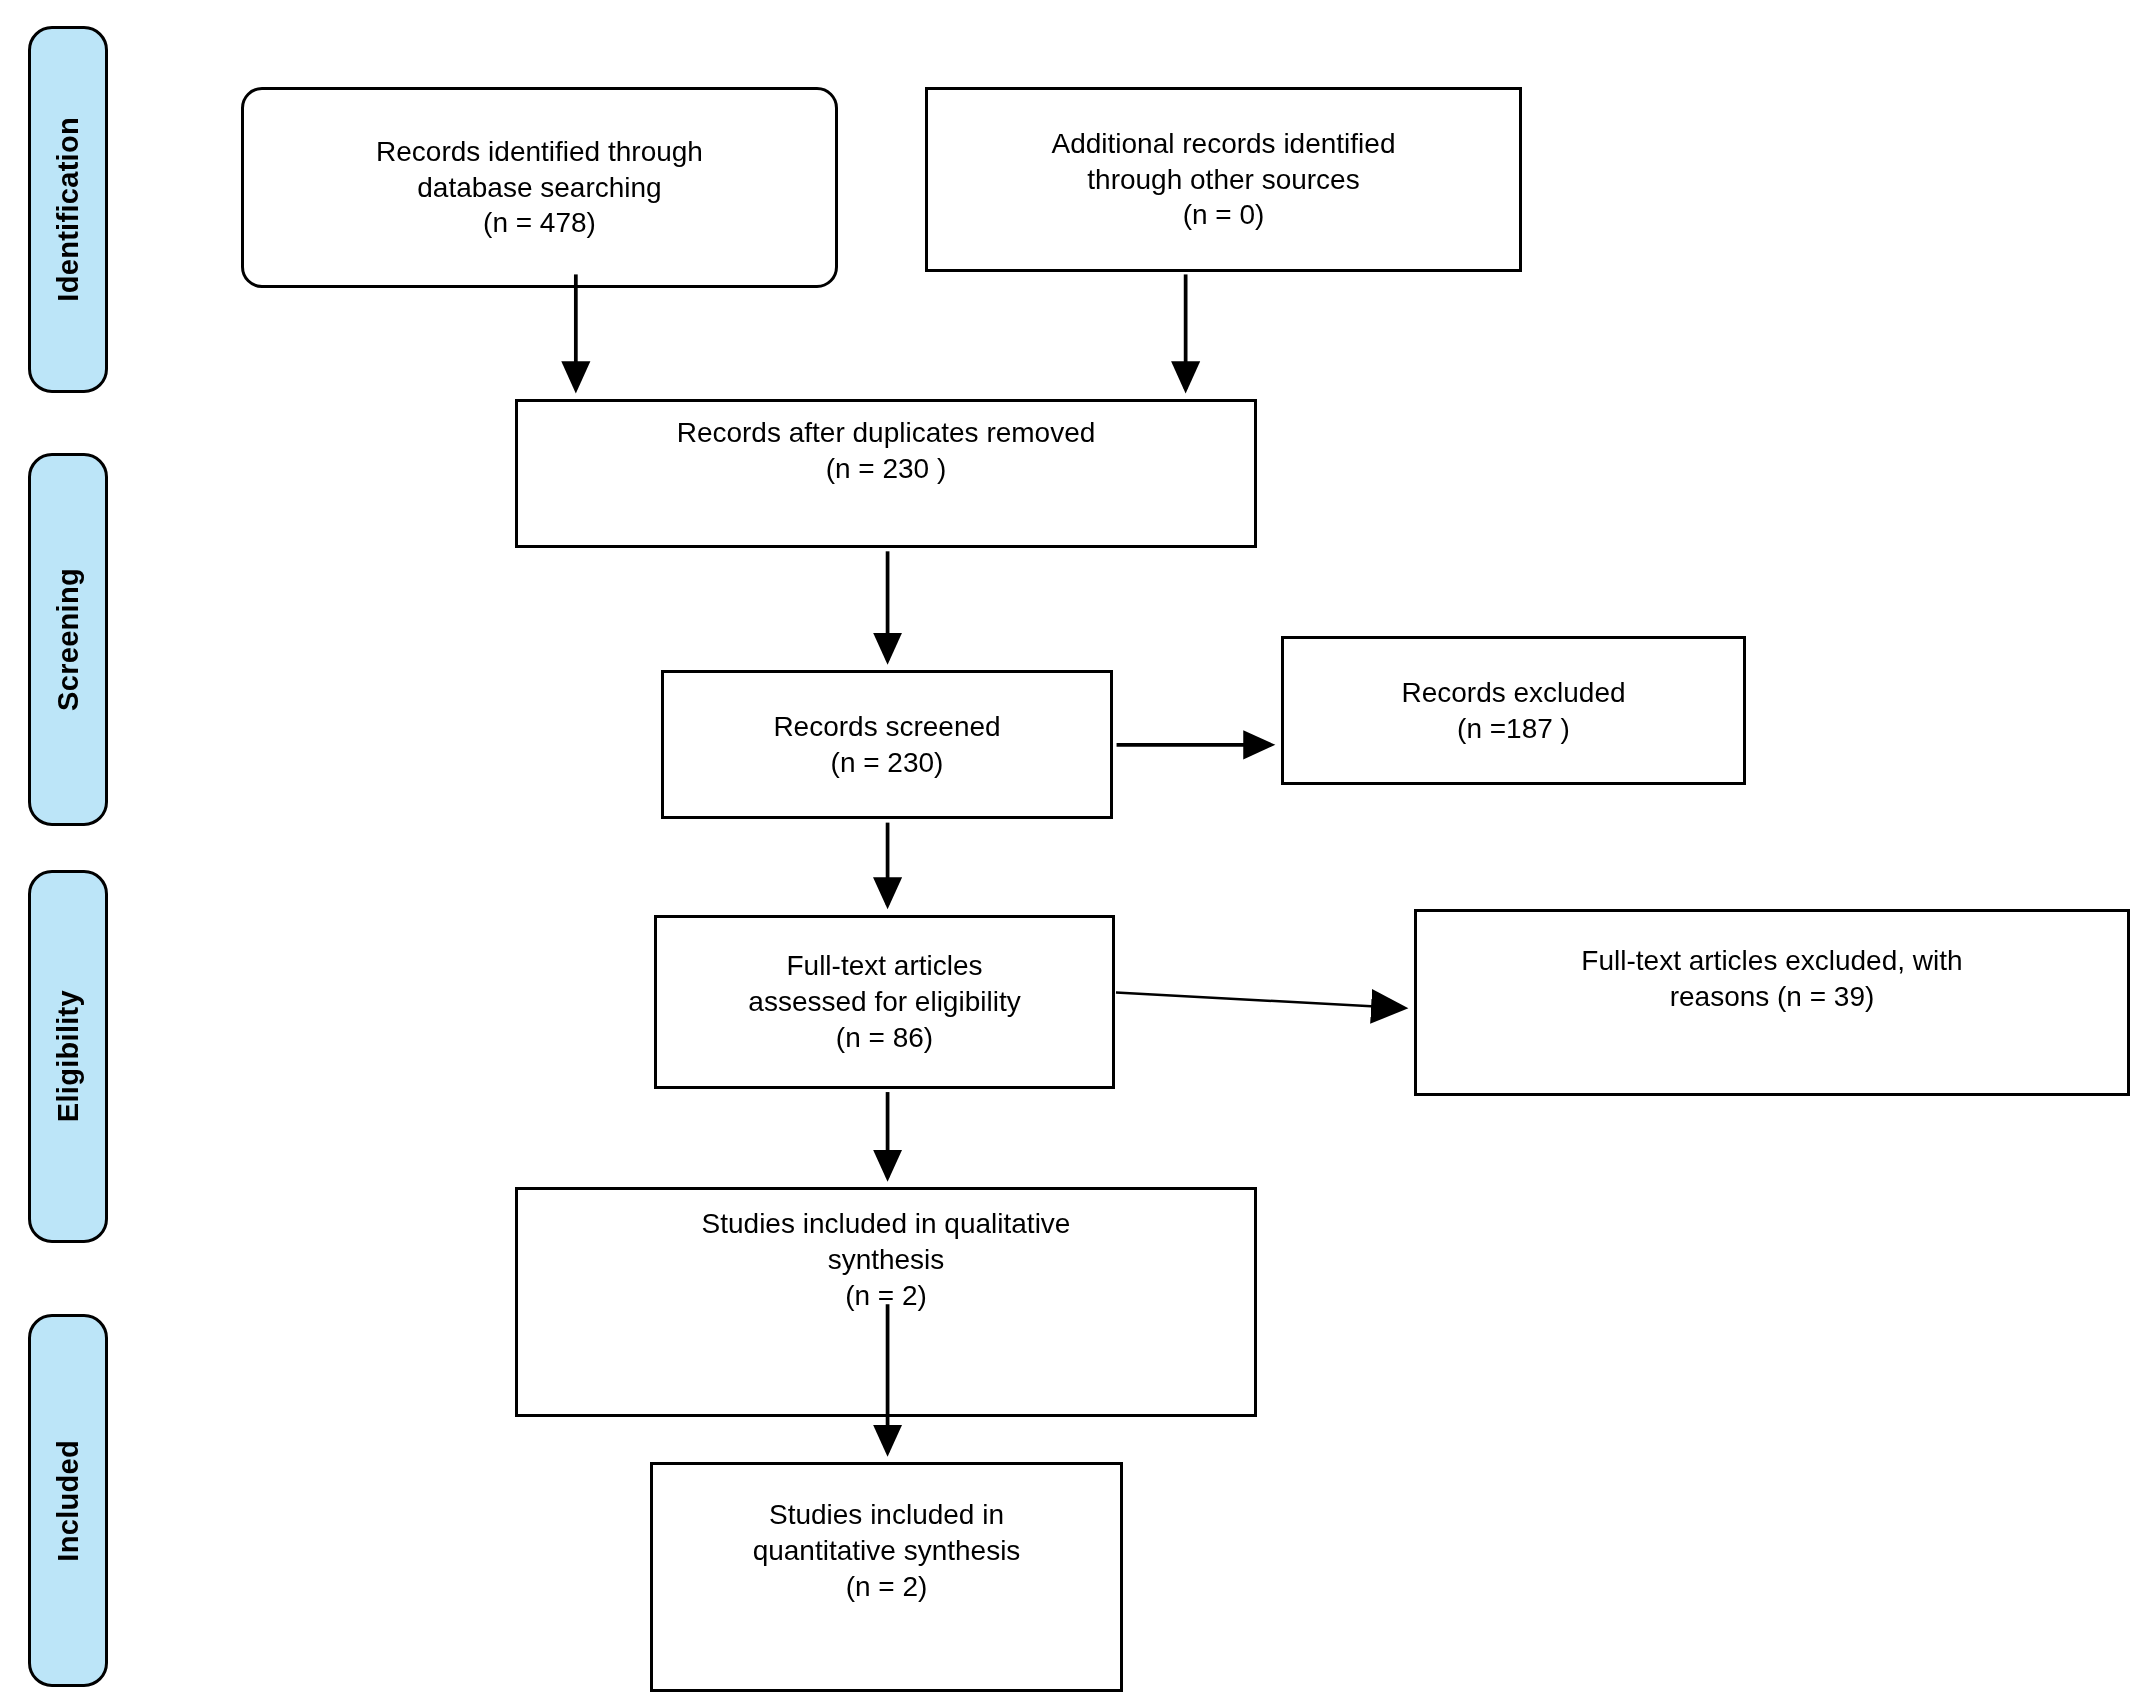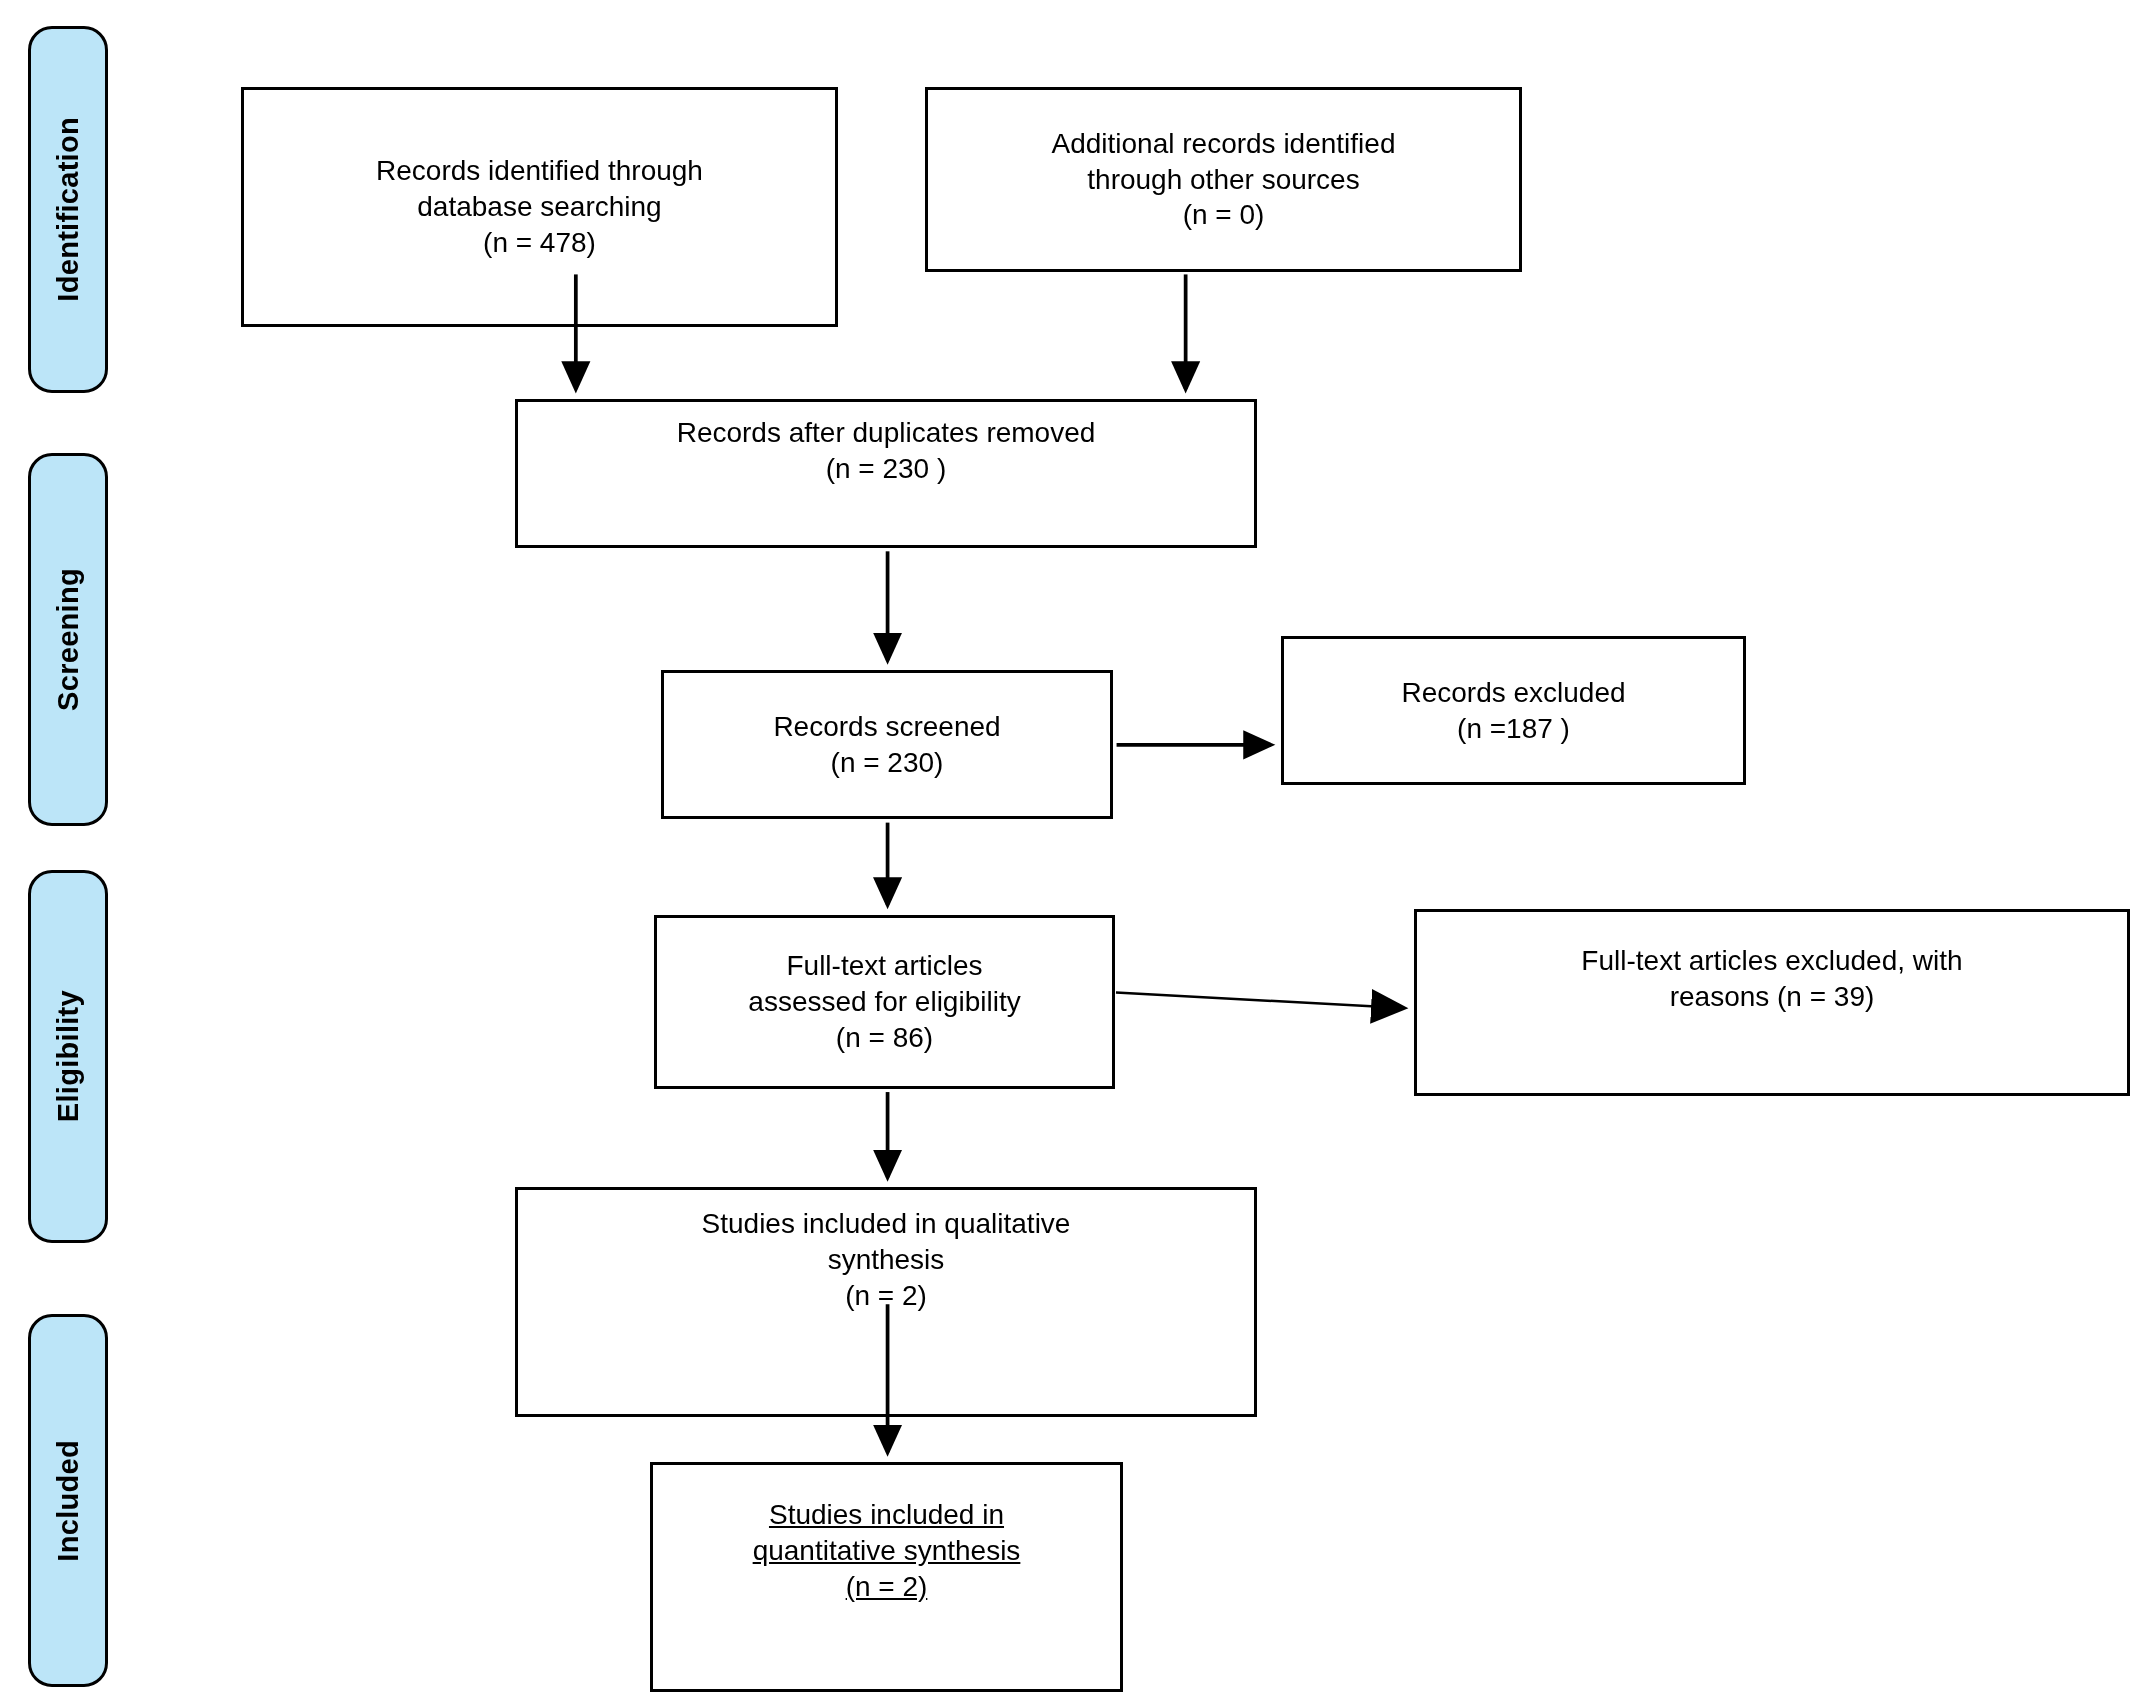--- a/index.html
+++ b/index.html
@@ -87,21 +87,21 @@
   </div>
 
   <div class="phase-tab" style="left:28px; top:870px; width:80px; height:373px;">
     <span class="phase-label">Eligibility</span>
   </div>
 
   <div class="phase-tab" style="left:28px; top:1314px; width:80px; height:373px;">
     <span class="phase-label">Included</span>
   </div>
 
-  <div class="flow-box" style="left:241px; top:87px; width:597px; height:240px;">
+  <div class="flow-box" style="left:241px; top:87px; width:597px; height:201px;border-radius:21px;">
     <div class="box-text">Records identified through
 database searching
 (n = 478)</div>
   </div>
 
   <div class="flow-box" style="left:925px; top:87px; width:597px; height:185px;">
     <div class="box-text">Additional records identified
 through  other sources
 (n = 0)</div>
   </div>
@@ -131,21 +131,21 @@
     <div class="box-text">Full-text  articles excluded, with
 reasons (n = 39)</div>
   </div>
 
   <div class="flow-box align-top-pad" style="left:515px; top:1187px; width:742px; height:230px; padding-top:16px;">
     <div class="box-text">Studies included in qualitative
 synthesis
 (n = 2)</div>
   </div>
 
-  <div class="flow-box align-top-pad" style="left:650px; top:1462px; width:473px; height:230px; padding-top:32px;text-decoration:underline;">
+  <div class="flow-box align-top-pad" style="left:650px; top:1462px; width:473px; height:230px; padding-top:32px;">
     <div class="box-text">Studies included in
 quantitative  synthesis
 (n = 2)</div>
   </div>
 
   <svg id="connectors" viewBox="0 0 3456 2732" xmlns="http://www.w3.org/2000/svg">
     <defs>
       <marker id="arrowhead" markerWidth="9" markerHeight="9" refX="7.4" refY="4.5" orient="auto" markerUnits="strokeWidth">
         <path d="M0,0.6 L8.6,4.5 L0,8.4 z" fill="#000000"></path>
       </marker>

